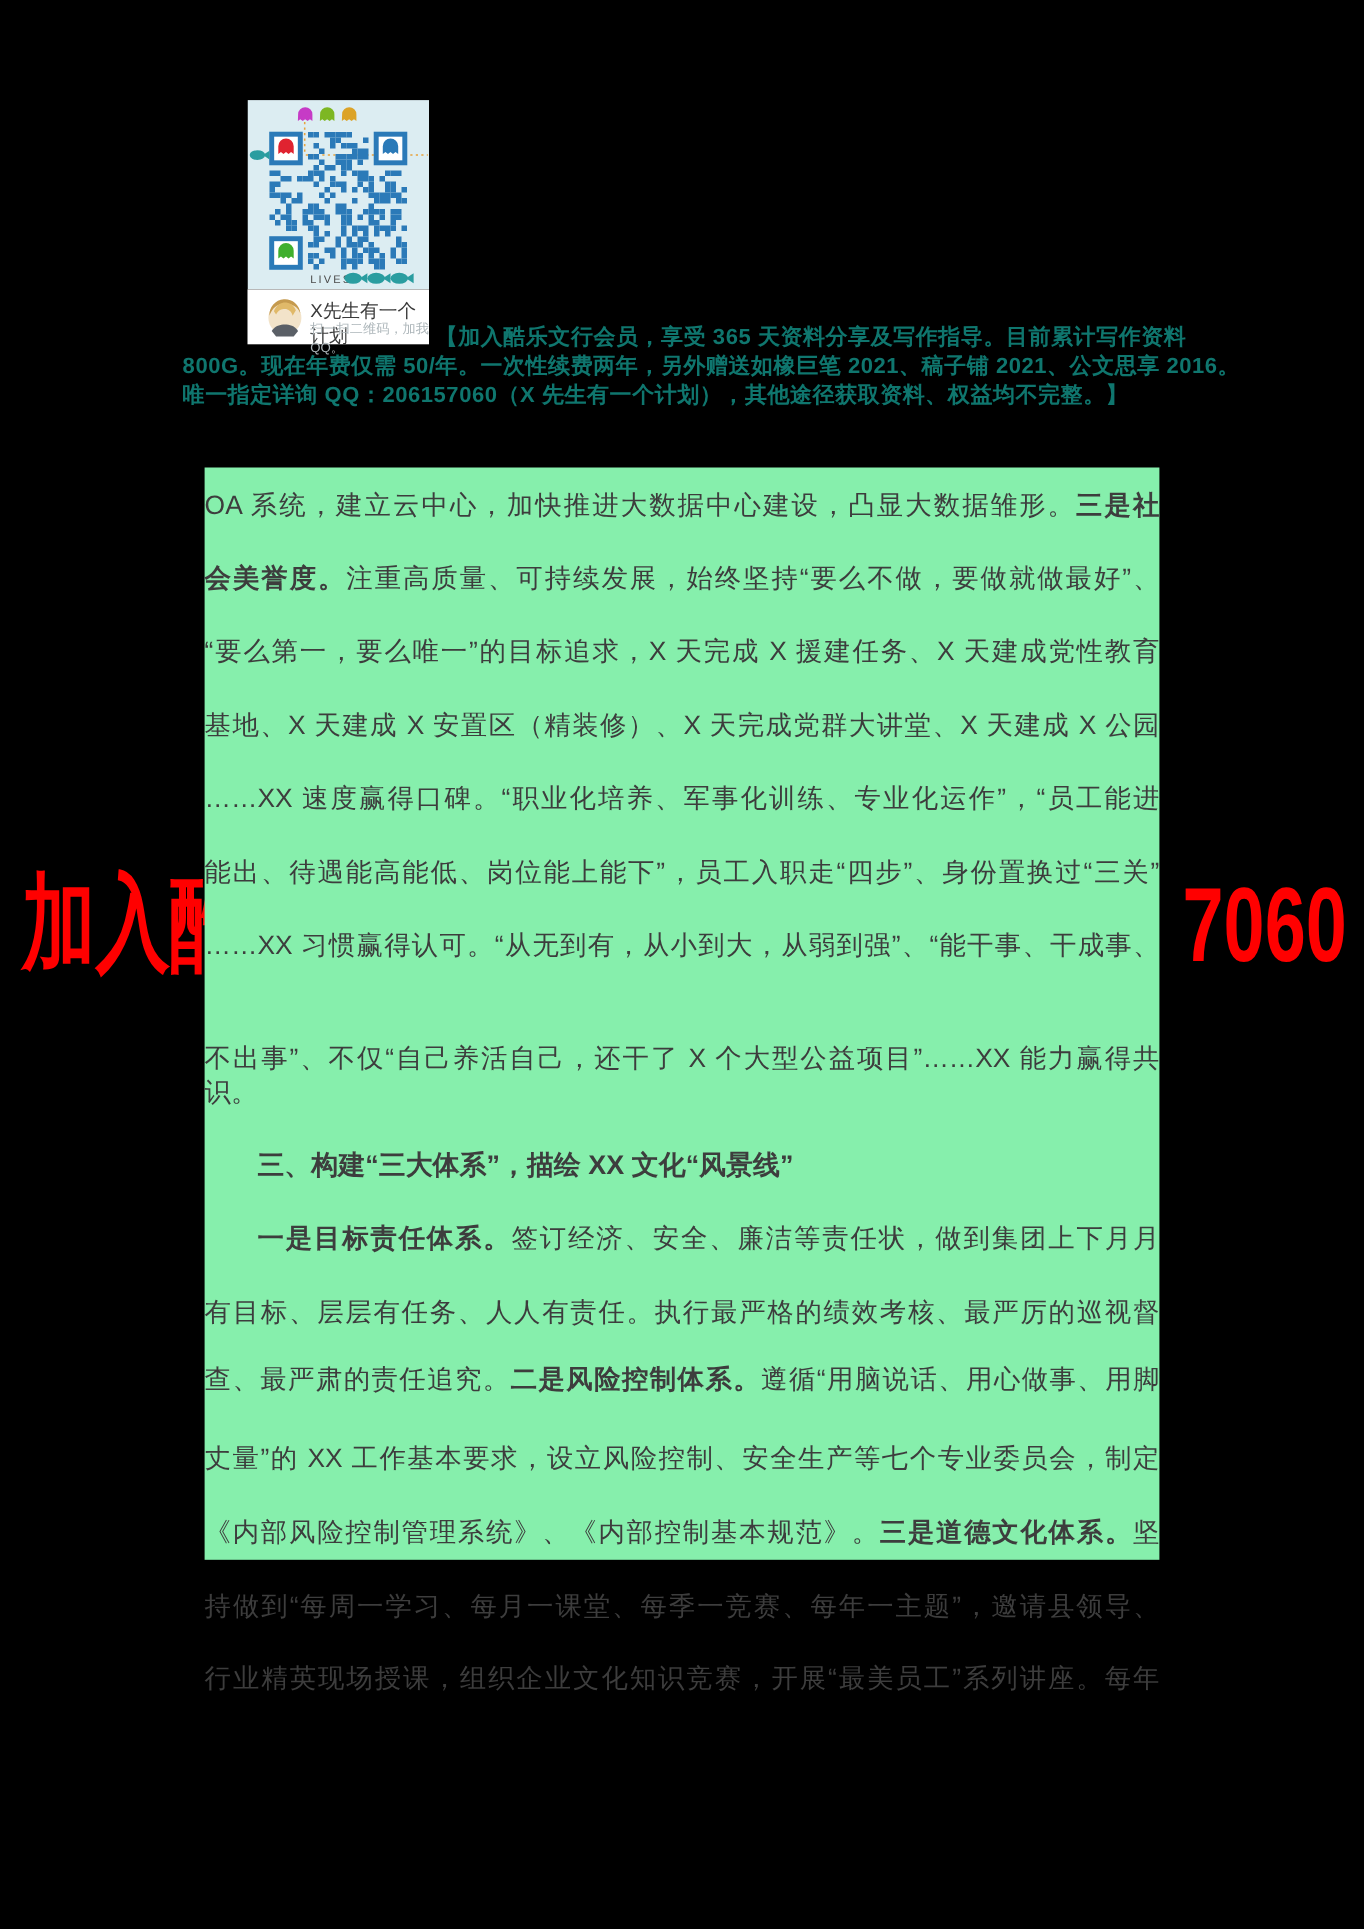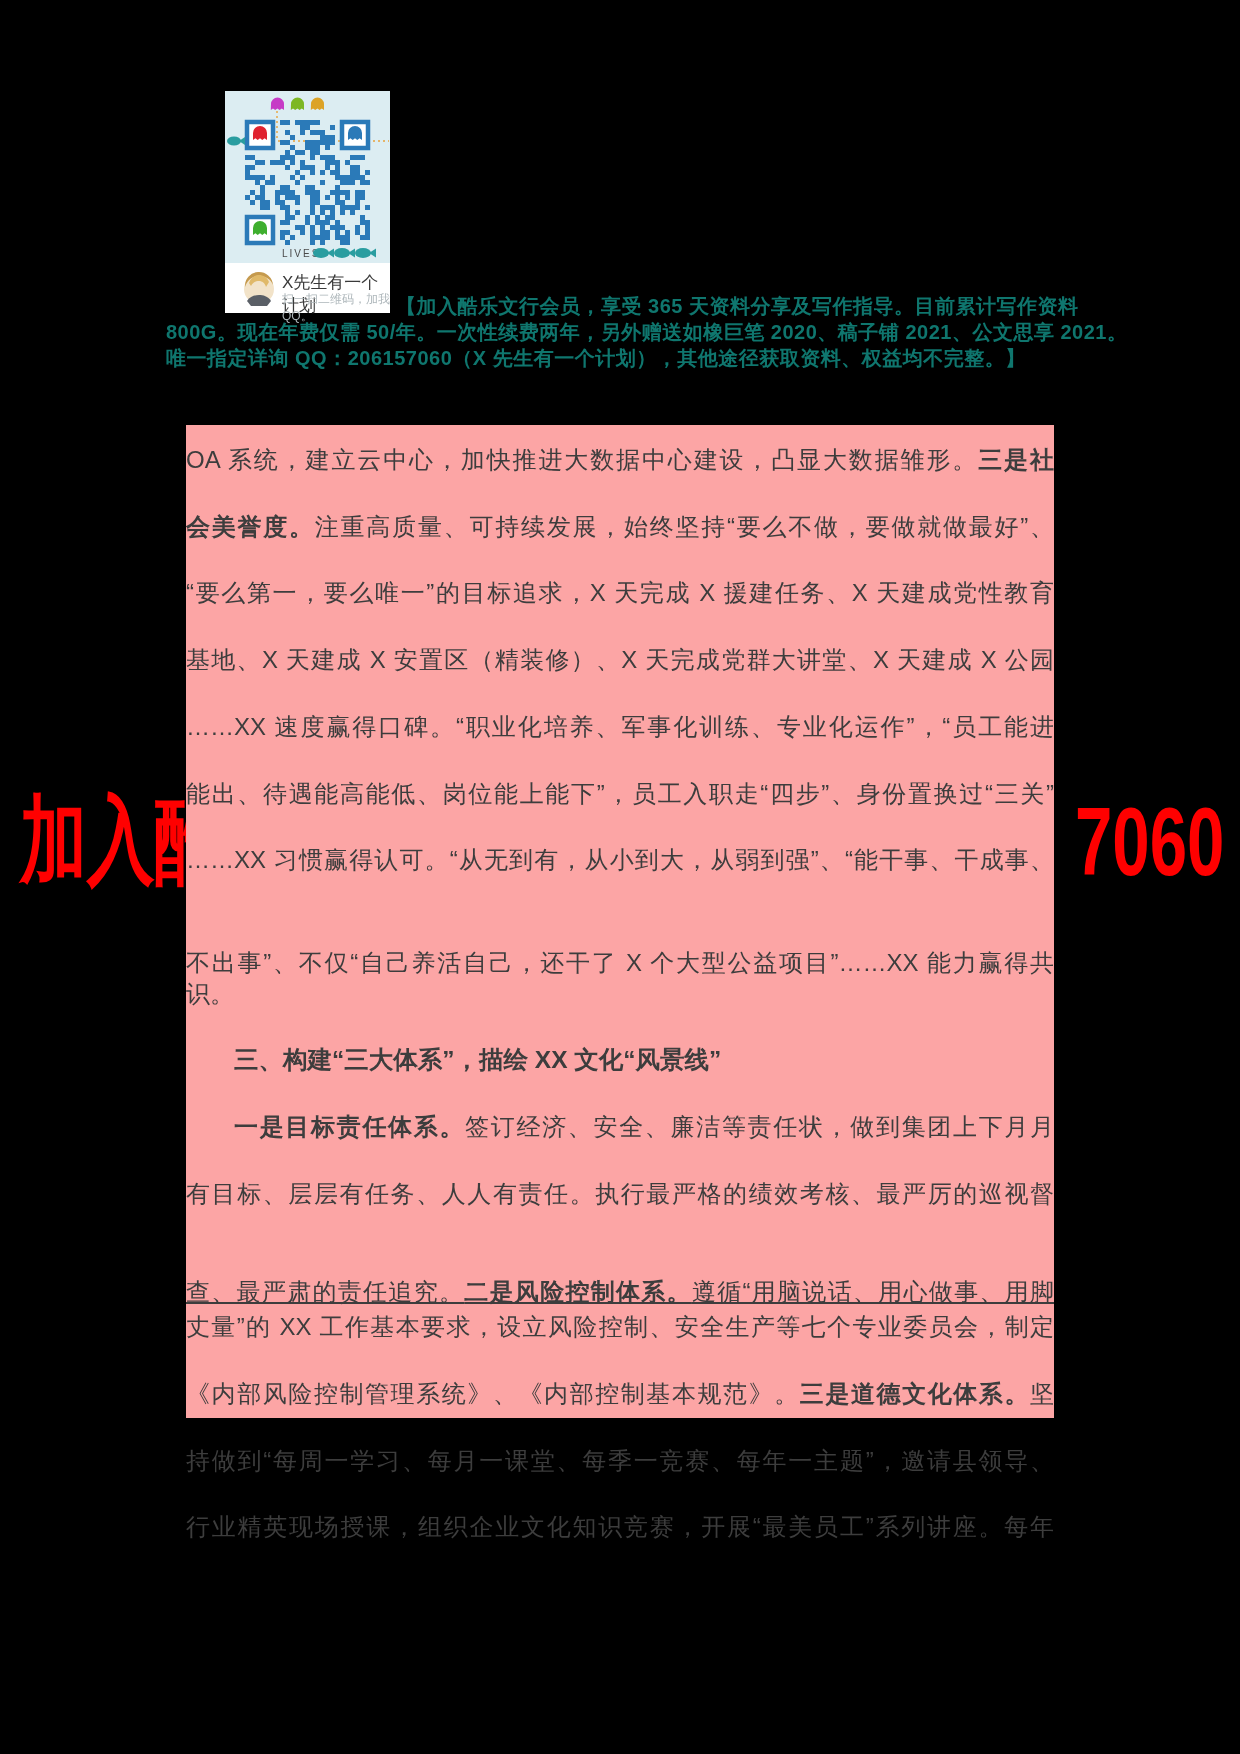--- a/index.html
+++ b/index.html
@@ -21,21 +21,21 @@
   .promo-2{left:166px;top:319px;}
   .promo-3{left:166px;top:345px;}
   
   .watermark{position:absolute;color:#ff0000;font-weight:bold;font-size:96px;
     white-space:nowrap;transform:scaleX(0.7);transform-origin:left top;z-index:1;
     letter-spacing:0;line-height:1;}
   .wm-left{left:20px;top:792px;}
   .wm-right{left:1075px;top:794px;}
   
   .doc-page{position:absolute;left:186px;top:425px;width:868px;height:993px;
-    background:#fca5a5;z-index:2;}
+    background:#86efac;z-index:2;}
   .doc-line{position:absolute;left:0;width:868px;height:40px;font-size:24px;
     color:#3d3d3d;line-height:34px;}
   .doc-line.justify{text-align:justify;text-align-last:justify;text-justify:inter-character;}
   .doc-line.indent{padding-left:48px;width:820px;}
   .doc-line b{font-weight:bold;}
   .doc-line.heading{font-weight:bold;font-size:24.5px;}
 </style>
 </head>
 <body>
 
@@ -309,34 +309,34 @@
       <path d="M4 18 a14 14 0 0 1 28 -2 c-2 -6 -8 -9 -14 -9 c-7 0 -12 5 -14 11 z" fill="#c59a4e"></path>
       <path d="M8 14 c2 -6 7 -8 10 -8 c4 0 8 2 10 7 l-3 5 c-1 -4 -4 -6 -7 -6 c-3 0 -6 1 -8 5 z" fill="#e0b969"></path>
       <path d="M6 32 c3 -5 8 -6 12 -6 c4 0 9 1 12 6 l-4 5 h-16 z" fill="#5a5f66"></path>
     </svg>
     <div class="qr-acc-name">X先生有一个计划</div>
     <div class="qr-acc-sub">扫一扫二维码，加我QQ。</div>
   </div>
 </div>
 
 <div class="promo-line promo-1">【加入酷乐文行会员，享受 365 天资料分享及写作指导。目前累计写作资料</div>
-<div class="promo-line promo-2">800G。现在年费仅需 50/年。一次性续费两年，另外赠送如橡巨笔 2020、稿子铺 2021、公文思享 2021。</div>
+<div class="promo-line promo-2">800G。现在年费仅需 50/年。一次性续费两年，另外赠送如橡巨笔 2021、稿子铺 2021、公文思享 2016。</div>
 <div class="promo-line promo-3">唯一指定详询 QQ：206157060（X 先生有一个计划），其他途径获取资料、权益均不完整。】</div>
 
 <div class="doc-page" id="doc-page">
     <div class="doc-line justify" style="top: 18px;"><span>OA 系统，建立云中心，加快推进大数据中心建设，凸显大数据雏形。</span><b>三是社</b></div>
     <div class="doc-line justify" style="top: 84.7px;"><b>会美誉度。</b><span>注重高质量、可持续发展，始终坚持“要么不做，要做就做最好”、</span></div>
     <div class="doc-line justify" style="top: 151.4px;"><span>“要么第一，要么唯一”的目标追求，X 天完成 X 援建任务、X 天建成党性教育</span></div>
     <div class="doc-line justify" style="top: 218.1px;"><span>基地、X 天建成 X 安置区（精装修）、X 天完成党群大讲堂、X 天建成 X 公园</span></div>
     <div class="doc-line justify" style="top: 284.8px;"><span>……XX 速度赢得口碑。“职业化培养、军事化训练、专业化运作”，“员工能进</span></div>
     <div class="doc-line justify" style="top: 351.5px;"><span>能出、待遇能高能低、岗位能上能下”，员工入职走“四步”、身份置换过“三关”</span></div>
     <div class="doc-line justify" style="top: 418.2px;"><span>……XX 习惯赢得认可。“从无到有，从小到大，从弱到强”、“能干事、干成事、</span></div>
     <div class="doc-line justify" style="top: 502px; margin-top: 19px;"><span>不出事”、不仅“自己养活自己，还干了 X 个大型公益项目”……XX 能力赢得共</span></div>
     <div class="doc-line" style="top: 551.6px;"><span>识。</span></div>
     <div class="doc-line indent heading" style="top: 618.3px;"><b>三、构建“三大体系”，描绘 XX 文化“风景线”</b></div>
     <div class="doc-line justify indent" style="top: 685px;"><b>一是目标责任体系。</b><span>签订经济、安全、廉洁等责任状，做到集团上下月月</span></div>
     <div class="doc-line justify" style="top: 751.7px;"><span>有目标、层层有任务、人人有责任。执行最严格的绩效考核、最严厉的巡视督</span></div>
-    <div class="doc-line justify" style="top: 850px; text-decoration: underline;"><span>查、最严肃的责任追究。</span><b>二是风险控制体系。</b><span>遵循“用脑说话、用心做事、用脚</span></div>
+    <div class="doc-line justify" style="top: 813px;"><span>查、最严肃的责任追究。</span><b>二是风险控制体系。</b><span>遵循“用脑说话、用心做事、用脚</span></div>
     <div class="doc-line justify" style="top: 885.1px;"><span>丈量”的 XX 工作基本要求，设立风险控制、安全生产等七个专业委员会，制定</span></div>
     <div class="doc-line justify" style="top: 951.8px;"><span>《内部风险控制管理系统》、《内部控制基本规范》。</span><b>三是道德文化体系。</b><span>坚</span></div>
     <div class="doc-line justify" style="top: 1018.5px;"><span>持做到“每周一学习、每月一课堂、每季一竞赛、每年一主题”，邀请县领导、</span></div>
     <div class="doc-line justify" style="top: 1085.2px;"><span>行业精英现场授课，组织企业文化知识竞赛，开展“最美员工”系列讲座。每年</span></div>
   </div>
 
 </body></html>

